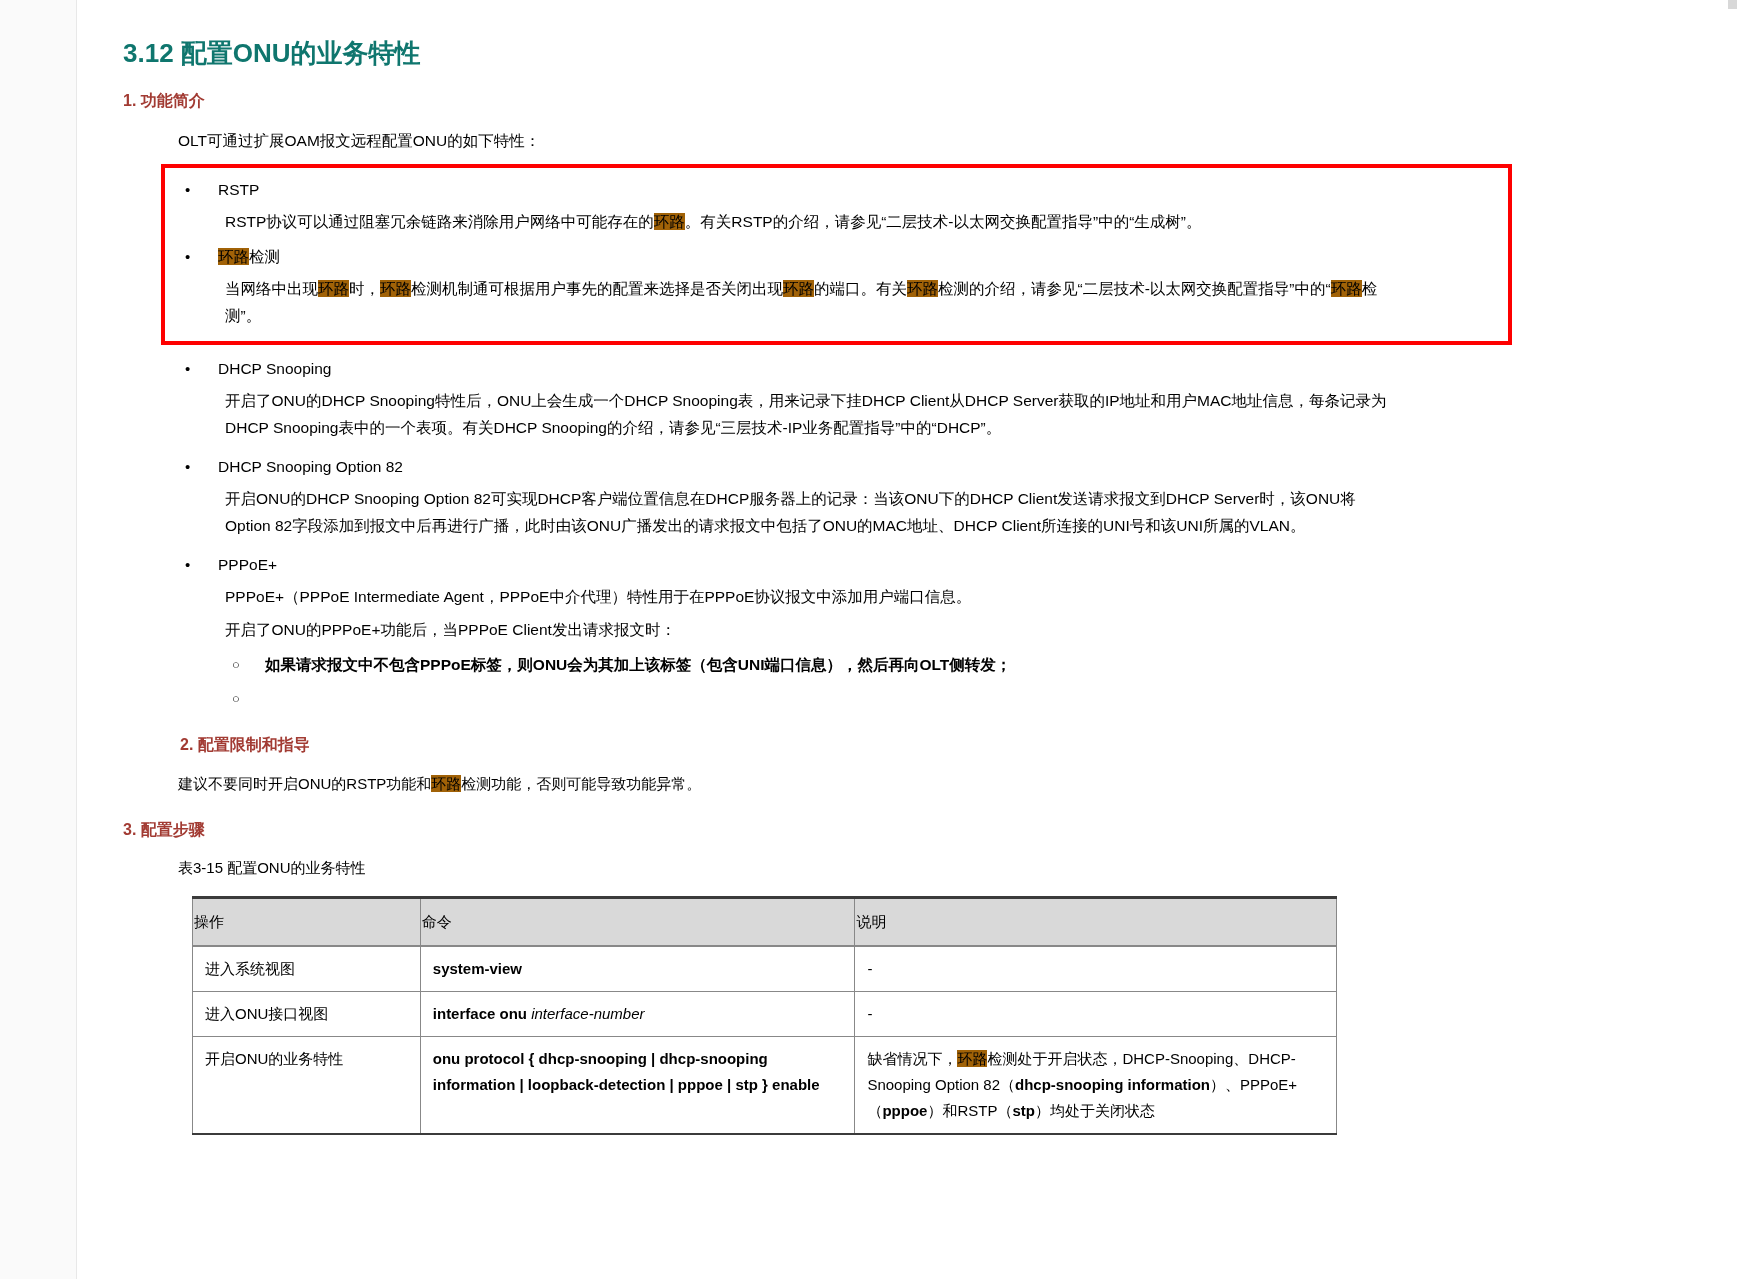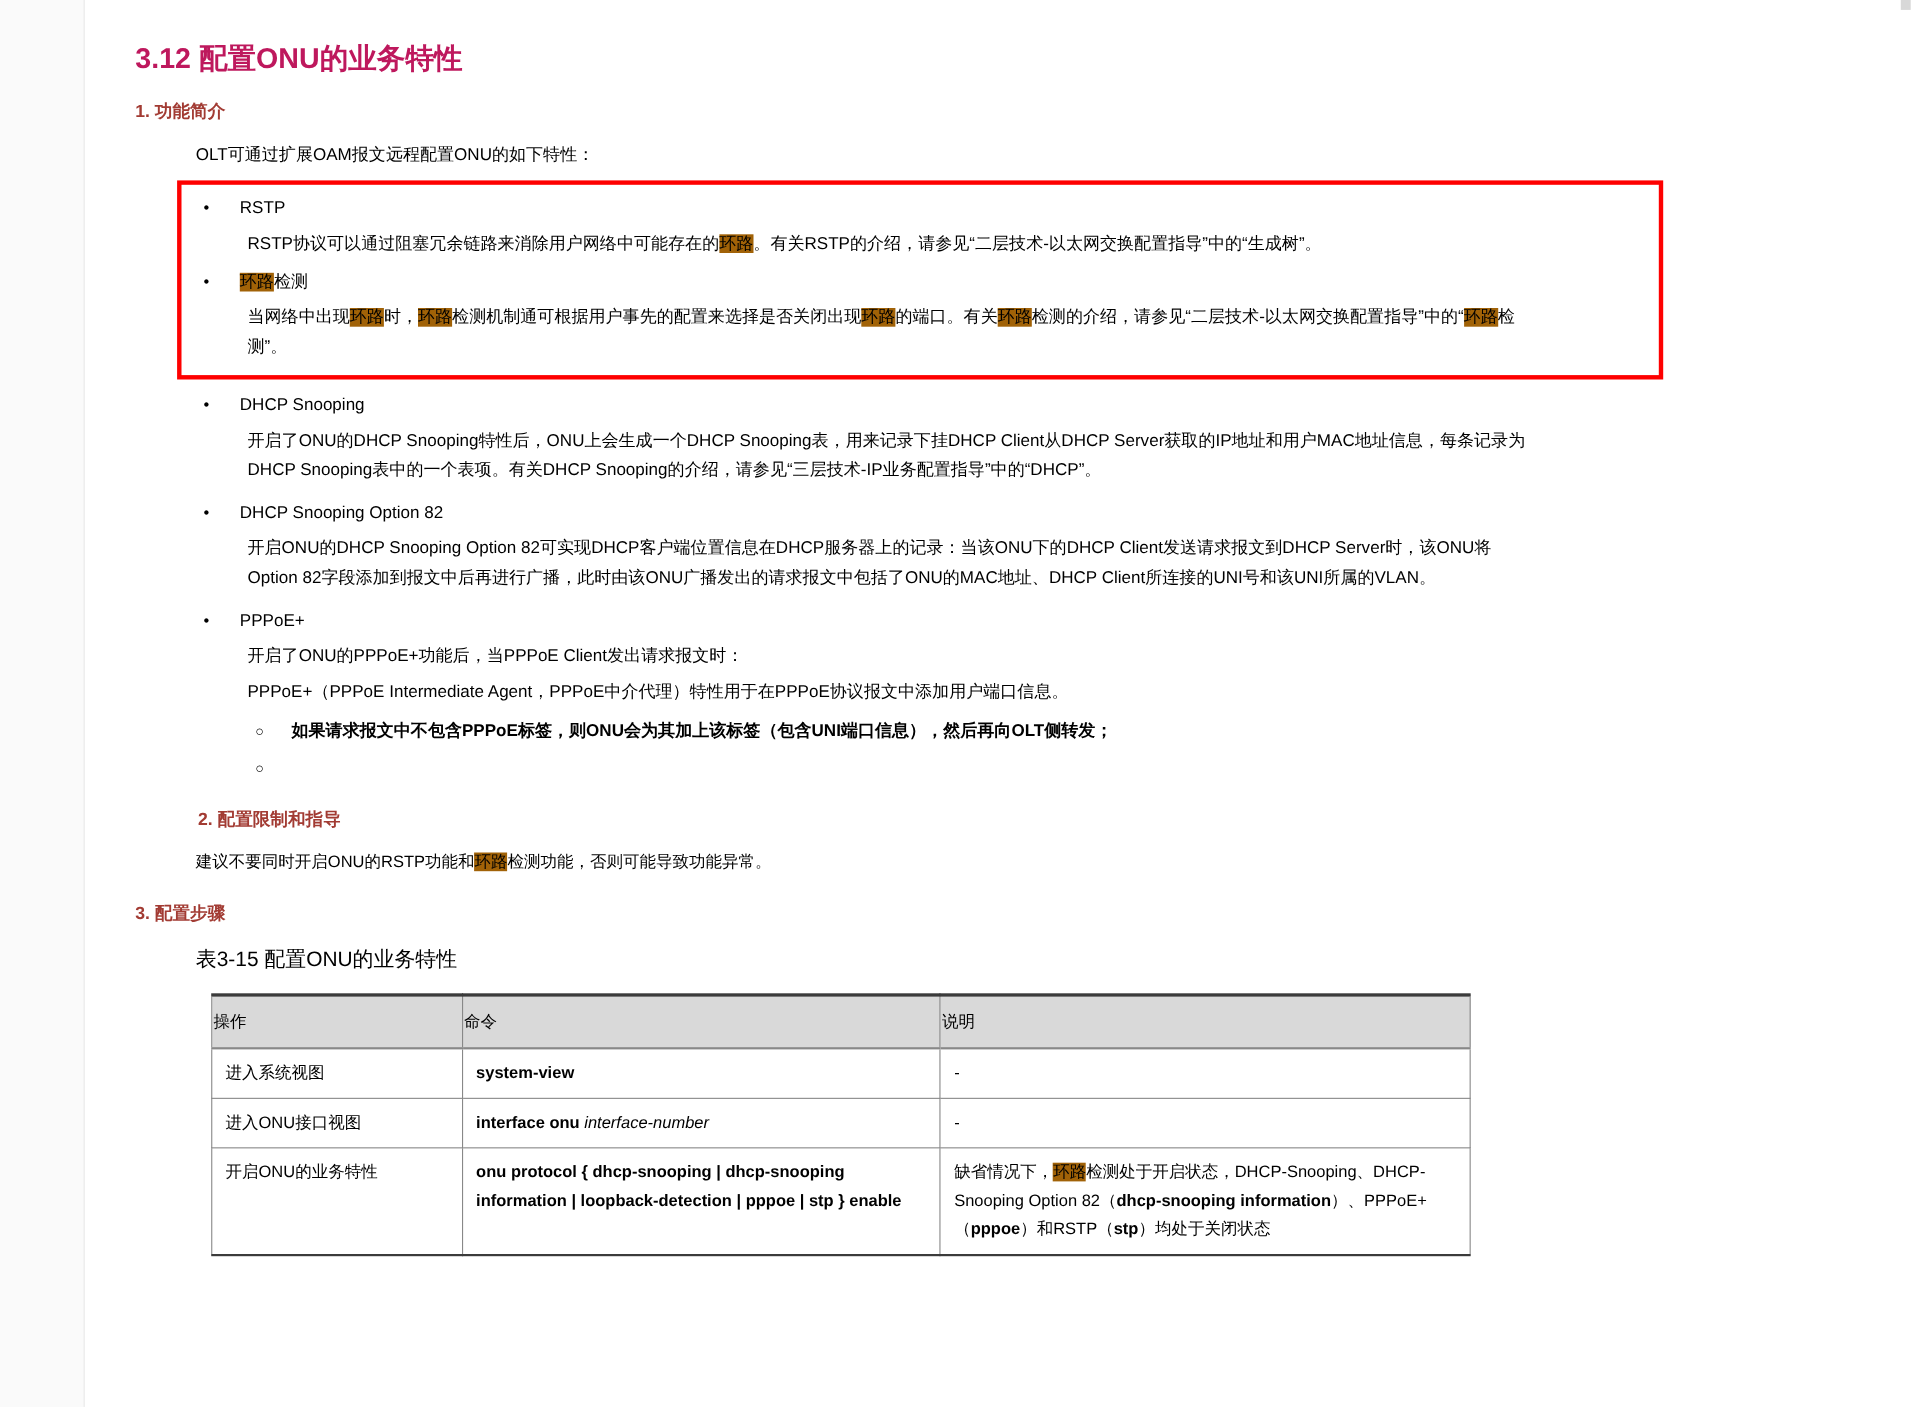--- a/index.html
+++ b/index.html
@@ -4,38 +4,38 @@
 <style>
   html,body{margin:0;padding:0;}
   body{
     width:1737px;height:1279px;position:relative;background:#ffffff;
     font-family:"Liberation Sans","DejaVu Sans",sans-serif;color:#000;
     overflow:hidden;
   }
   .left-strip{position:absolute;left:0;top:0;width:76px;height:1279px;background:#fafafa;border-right:1px solid #e8e8e8;}
   .scroll-thumb{position:absolute;right:0;top:0;width:9px;height:9px;background:#d8d8d8;}
   .doc{position:absolute;left:0;top:0;width:1737px;}
-  .title{margin:36px 0 20px 123px;font-size:26px;font-weight:bold;color:#be185d;}
+  .title{margin:36px 0 20px 123px;font-size:26px;font-weight:bold;color:#0f766e;}
   .h4{font-size:16px;font-weight:bold;color:#A23B33;}
   .h4-1{margin:0 17px 18px 123px;}
   .h4-2{margin:24px 0 16px 180px;}
   .h4-3{margin:24px 0 18px 123px;}
   .intro{margin:0 0 12px 178px;font-size:15.5px;line-height:22px;}
   .redbox{margin-left:161px;width:1351px;box-sizing:border-box;border:4px solid #fe0000;padding:2px 0 10px 20px;}
   .bullet{display:flex;margin-top:8px;}
   .bullet.outer{margin-left:185px;margin-top:12px;}
   .marker{flex:0 0 33px;font-size:15px;line-height:24px;}
   .bcontent{flex:1 1 auto;min-width:0;}
   .blabel{font-size:15.5px;line-height:24px;}
   .bpara{margin:6px 0 2px 7px;width:1165px;font-size:15.5px;line-height:27px;}
   .sub{display:flex;margin:9px 0 0 14px;}
   .smarker{flex:0 0 33px;font-size:13px;line-height:25px;}
   .stext{font-size:15.5px;line-height:25px;font-weight:bold;}
   .note{margin:0 0 0 178px;font-size:15px;line-height:24px;}
-  .caption{margin:0 0 18px 178px;font-size:19px;}
+  .caption{margin:0 0 18px 178px;font-size:15px;}
   table{border-collapse:collapse;margin-left:192px;width:1145px;font-size:15px;
         border-top:3px solid #3b3b3b;border-bottom:2px solid #3b3b3b;}
   th{background:#d9d9d9;border:1px solid #888;border-bottom:2px solid #888;
      font-weight:normal;height:44px;text-align:left;font-size:15px;}
   td{border:1px solid #888;padding:9px 12px;vertical-align:top;line-height:26px;}
   .hl{background:#a16207;margin-top:23px;}
   .b{font-weight:bold;}
   .i{font-style:italic;}
 </style>
 </head>
@@ -85,22 +85,22 @@
     <div class="bcontent">
       <div class="blabel"><span>DHCP Snooping Option 82</span></div>
       <p class="bpara"><span>开启ONU的DHCP Snooping Option 82可实现DHCP客户端位置信息在DHCP服务器上的记录：当该ONU下的DHCP Client发送请求报文到DHCP Server时，该ONU将Option 82字段添加到报文中后再进行广播，此时由该ONU广播发出的请求报文中包括了ONU的MAC地址、DHCP Client所连接的UNI号和该UNI所属的VLAN。</span></p>
     </div>
   </div>
 
   <div class="bullet outer">
     <span class="marker">•</span>
     <div class="bcontent">
       <div class="blabel"><span>PPPoE+</span></div>
+      <p class="bpara"><span>PPPoE+（PPPoE Intermediate Agent，PPPoE中介代理）特性用于在PPPoE协议报文中添加用户端口信息。</span></p>
       <p class="bpara"><span>开启了ONU的PPPoE+功能后，当PPPoE Client发出请求报文时：</span></p>
-      <p class="bpara"><span>PPPoE+（PPPoE Intermediate Agent，PPPoE中介代理）特性用于在PPPoE协议报文中添加用户端口信息。</span></p>
 
       <div class="sub">
         <span class="smarker">○</span>
         <span class="stext"><span>如果请求报文中不包含PPPoE标签，则ONU会为其加上该标签（包含UNI端口信息），然后再向OLT侧转发；</span></span>
       </div>
       <div class="sub">
         <span class="smarker">○</span>
       </div>
     </div>
   </div>

